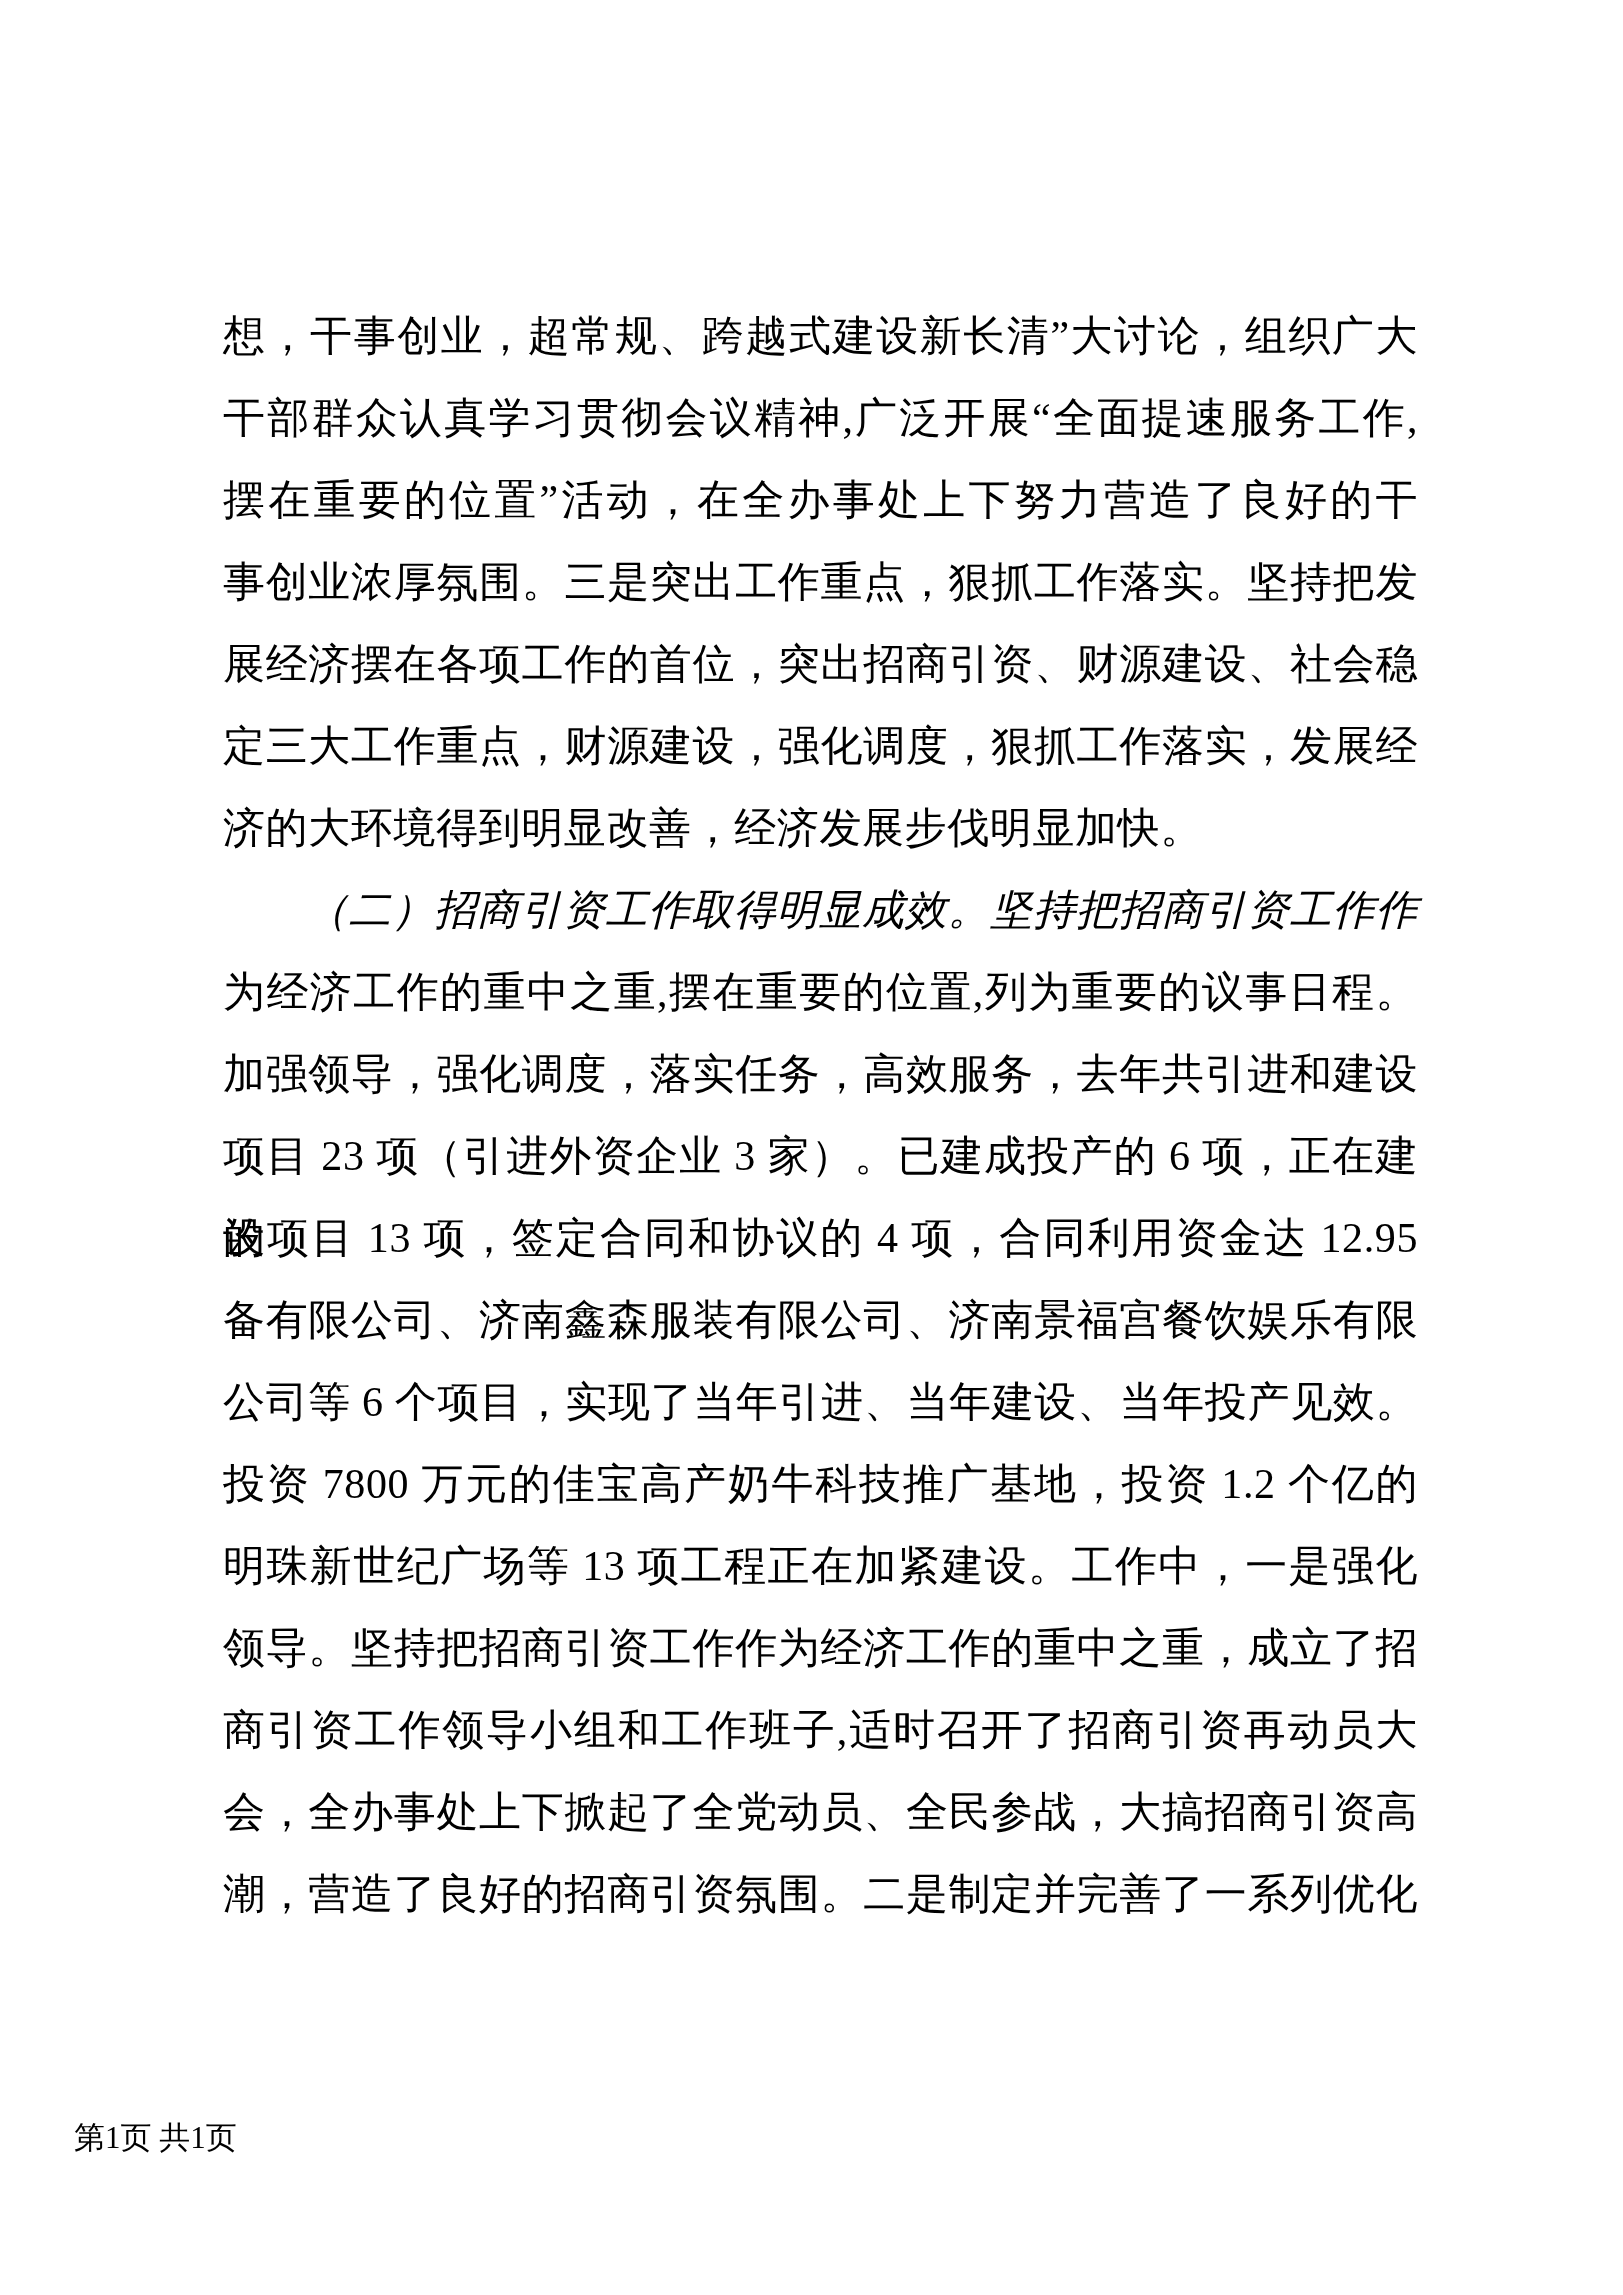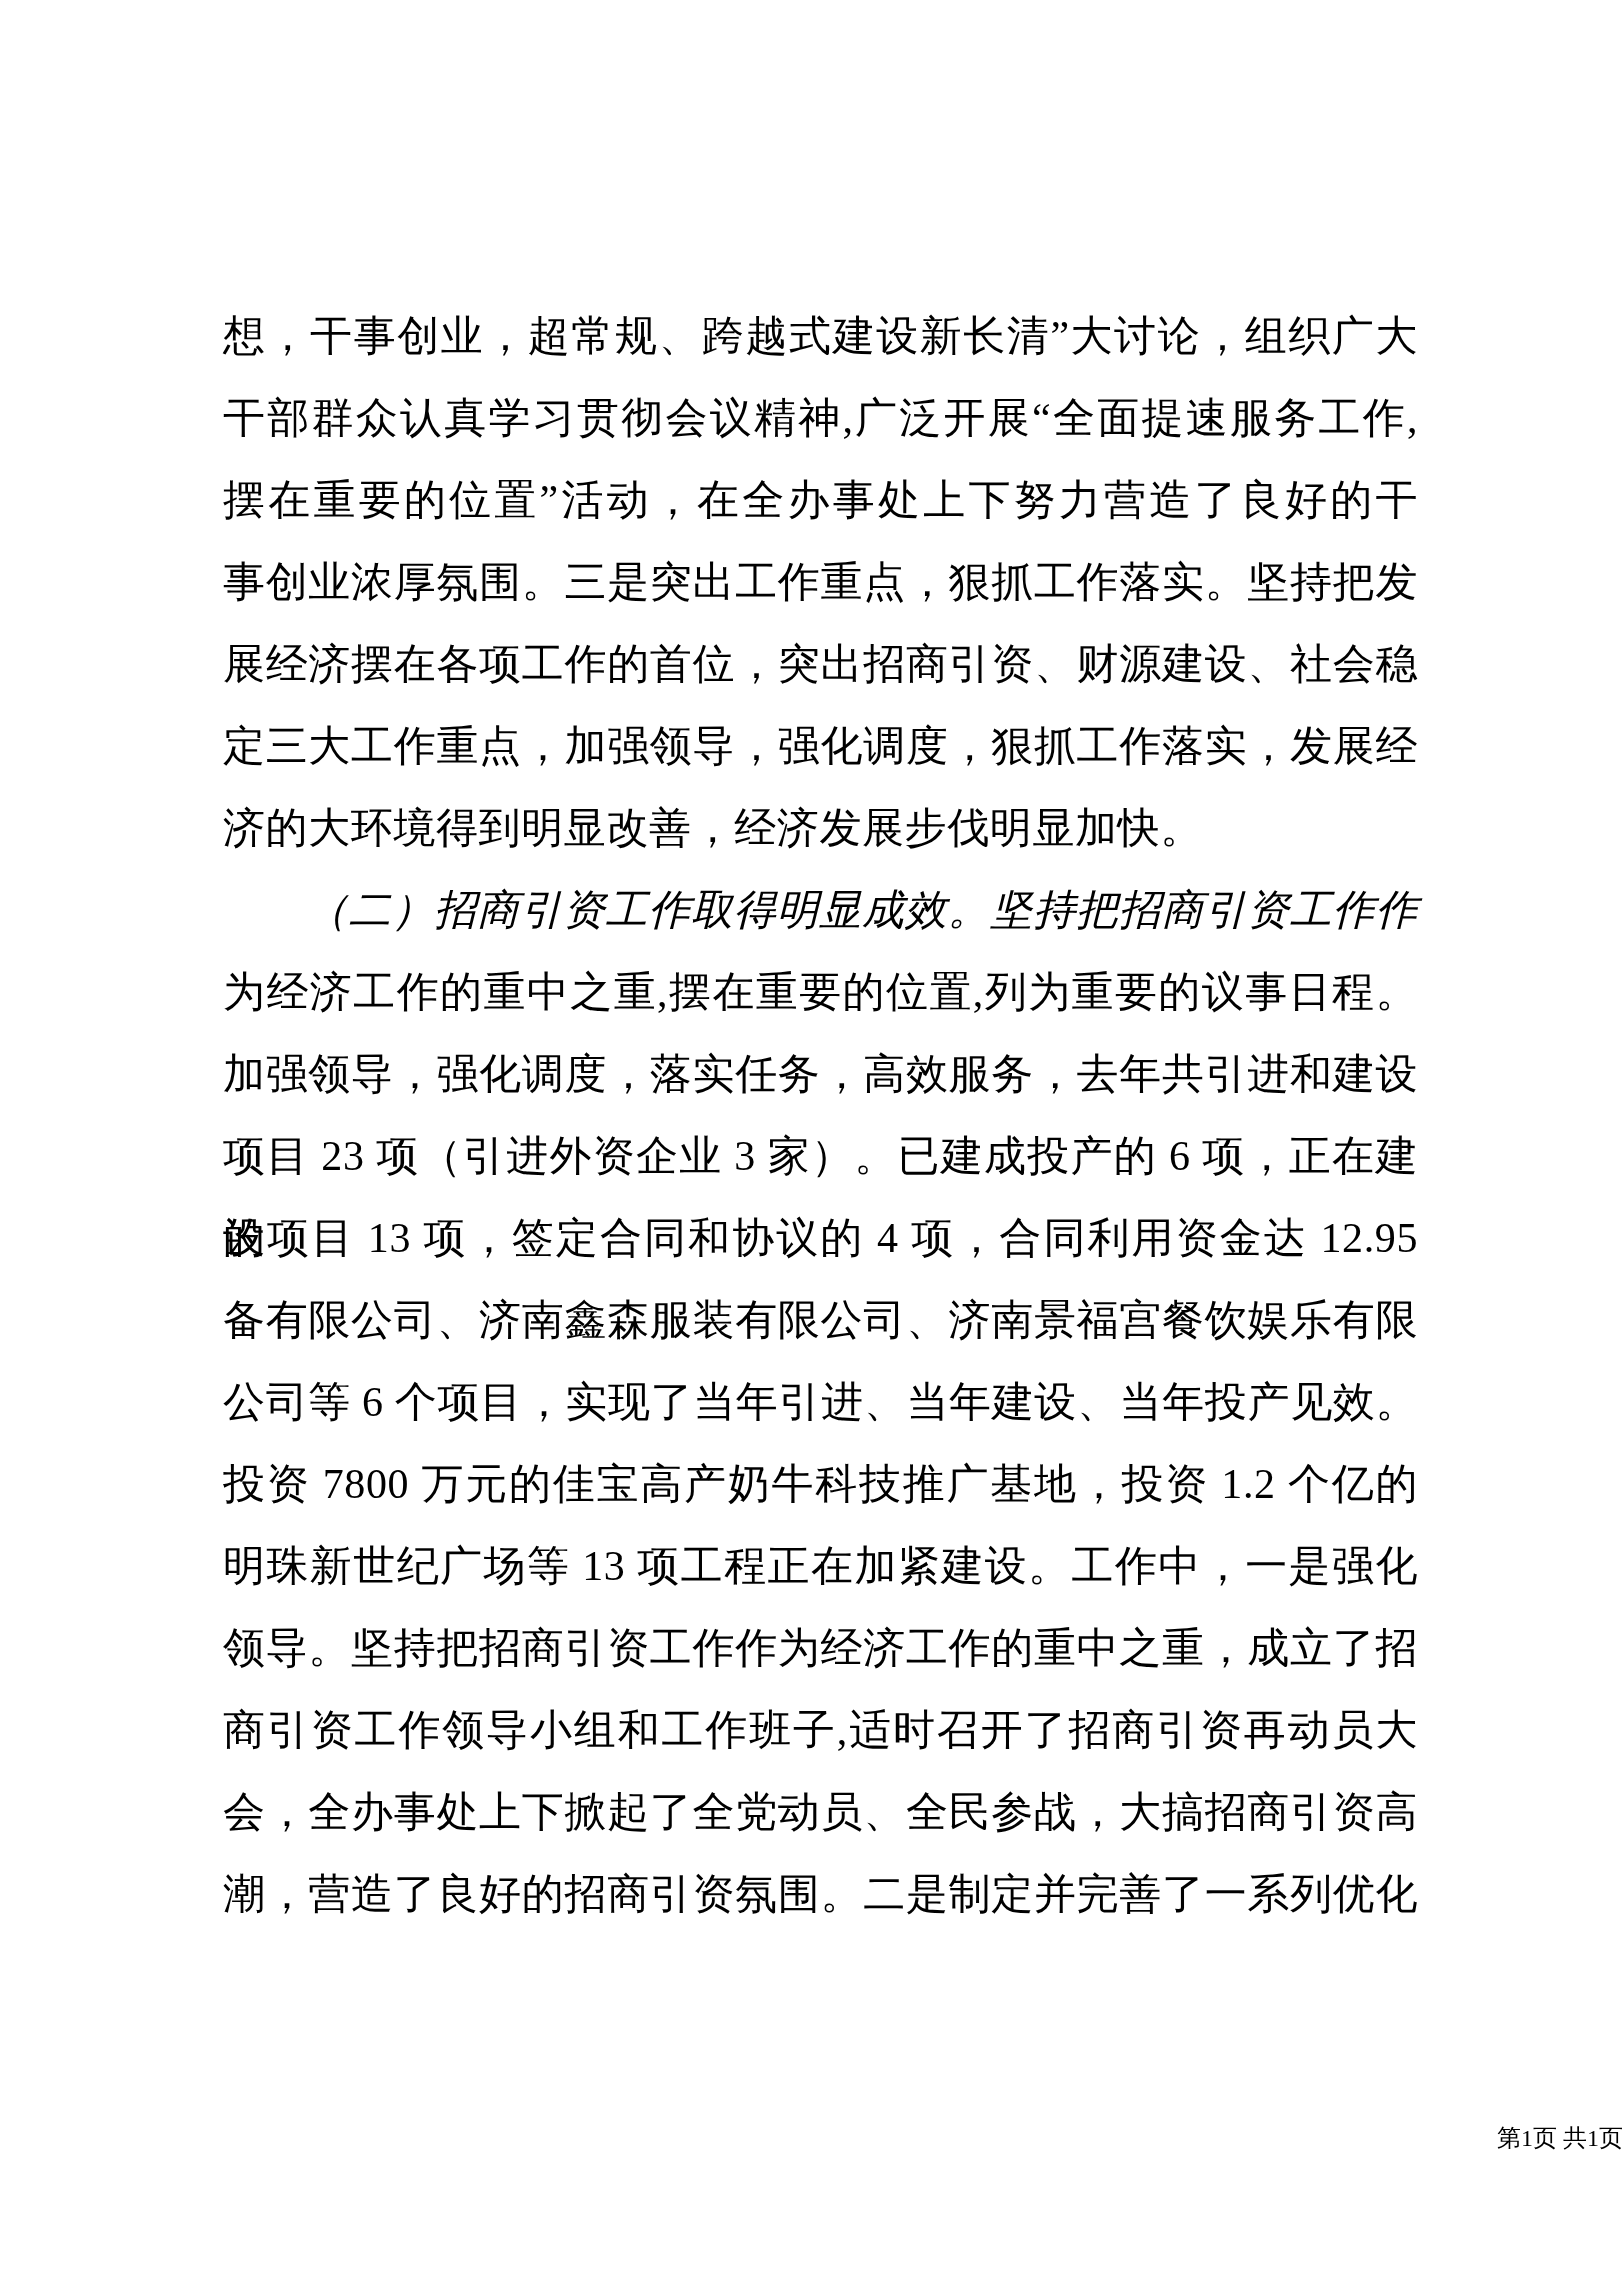--- a/index.html
+++ b/index.html
@@ -36,39 +36,39 @@
   }
   .line.indent {
     text-indent: 83px;
     font-style: italic;
   }
   .footer {
     position: absolute;
     top: 2121px;
     left: 0;
     width: 100%;
-    text-align: right;
+    text-align: left;
     text-indent: 74px; 
     font-family: "Liberation Serif", serif;
-    font-size: 24px;
+    font-size: 31px;
     line-height: 34px;
     color: #000000;
   }
 </style>
 </head>
 <body>
 
 <div class="page">
   <div class="document-body">
       <div class="line justify">想，干事创业，超常规、跨越式建设新长清”大讨论，组织广大</div>
       <div class="line justify">干部群众认真学习贯彻会议精神,广泛开展“全面提速服务工作,</div>
       <div class="line justify">摆在重要的位置”活动，在全办事处上下努力营造了良好的干</div>
       <div class="line justify">事创业浓厚氛围。三是突出工作重点，狠抓工作落实。坚持把发</div>
       <div class="line justify">展经济摆在各项工作的首位，突出招商引资、财源建设、社会稳</div>
-      <div class="line justify">定三大工作重点，加强领导，强化调度，狠抓工作落实，发展经</div>
+      <div class="line justify">定三大工作重点，财源建设，强化调度，狠抓工作落实，发展经</div>
       <div class="line">济的大环境得到明显改善，经济发展步伐明显加快。</div>
       <div class="line justify indent">（二）招商引资工作取得明显成效。坚持把招商引资工作作</div>
       <div class="line justify">为经济工作的重中之重,摆在重要的位置,列为重要的议事日程。</div>
       <div class="line justify">加强领导，强化调度，落实任务，高效服务，去年共引进和建设</div>
       <div class="line justify">项目 23 项（引进外资企业 3 家）。已建成投产的 6 项，正在建设</div>
       <div class="line justify">的项目 13 项，签定合同和协议的 4 项，合同利用资金达 12.95</div>
       <div class="line justify">备有限公司、济南鑫森服装有限公司、济南景福宫餐饮娱乐有限</div>
       <div class="line justify">公司等 6 个项目，实现了当年引进、当年建设、当年投产见效。</div>
       <div class="line justify">投资 7800 万元的佳宝高产奶牛科技推广基地，投资 1.2 个亿的</div>
       <div class="line justify">明珠新世纪广场等 13 项工程正在加紧建设。工作中，一是强化</div>

